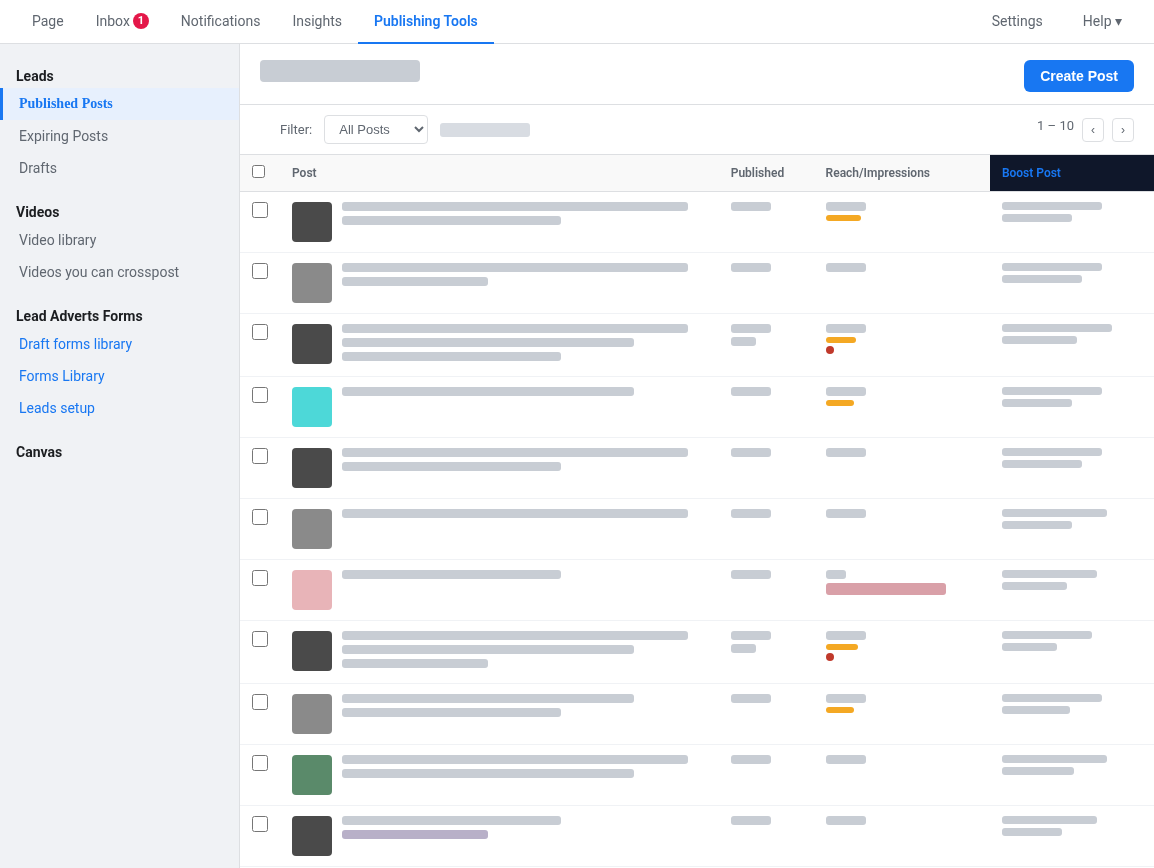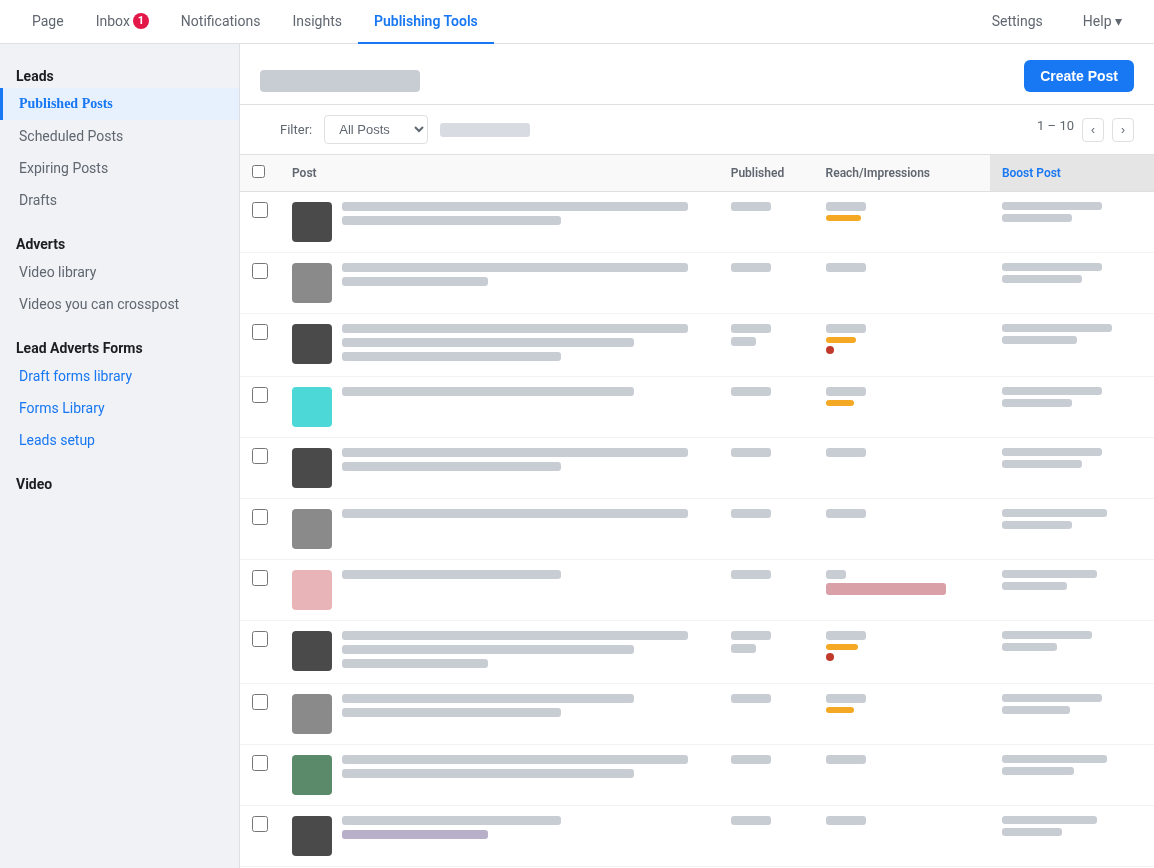--- a/index.html
+++ b/index.html
@@ -105,21 +105,21 @@
       flex: 1;
       background: #fff;
       padding: 0;
       overflow: auto;
     }
 
     .content-header {
       padding: 16px 20px 12px 20px;
       border-bottom: 1px solid #dddfe2;
       display: flex;
-      align-items: flex-end;
+      align-items: flex-start;
       justify-content: space-between;
     }
     .create-post-btn {
       background: #1877f2;
       color: #fff;
       border: none;
       border-radius: 6px;
       padding: 8px 16px;
       font-size: 14px;
       font-weight: 600;
@@ -173,21 +173,21 @@
       padding: 10px 12px;
       text-align: left;
       font-size: 12px;
       color: #606770;
       font-weight: 600;
       border-bottom: 1px solid #dddfe2;
       background: #f9f9f9;
     }
     .posts-table thead th.sorted {
       color: #1877f2;
-      background: #e5e5e5;
+      background: #0f172a;
     }
     .posts-table tbody tr {
       border-bottom: 1px solid #f0f2f5;
     }
     .posts-table tbody td {
       padding: 10px 12px;
       vertical-align: top;
       font-size: 13px;
       color: #1c1e21;
     }
@@ -277,40 +277,39 @@
     <a class="nav-item">Help ▾</a>
   </div>
 </nav>
 
 <div class="page-layout">
 
   <aside class="sidebar">
 
     <div class="sidebar-section-title">Leads</div>
     <a class="sidebar-item active">Published Posts</a>
-    <a class="sidebar-item">Scheduled Posts</a>
     <a class="sidebar-item">Expiring Posts</a>
     <a class="sidebar-item">Drafts</a>
 
     <div class="sidebar-gap"></div>
 
-    <div class="sidebar-section-title">Adverts</div>
+    <div class="sidebar-section-title">Videos</div>
     <a class="sidebar-item">Video library</a>
     <a class="sidebar-item">Videos you can crosspost</a>
 
     <div class="sidebar-gap"></div>
 
     <div class="sidebar-section-title">Lead Adverts Forms</div>
     <a class="sidebar-item link-style">Draft forms library</a>
     <a class="sidebar-item link-style">Forms Library</a>
     <a class="sidebar-item link-style">Leads setup</a>
 
     <div class="sidebar-gap"></div>
 
-    <div class="sidebar-section-title">Video</div>
+    <div class="sidebar-section-title">Canvas</div>
 
   </aside>
 
   <main class="main-content">
 
     <div class="content-header">
 
       <div style="display:flex; align-items:center; gap:16px;">
         <div class="blurred-rect" style="width:160px; height:22px; background:#c8cdd4; border-radius:4px;"></div>
       </div>

